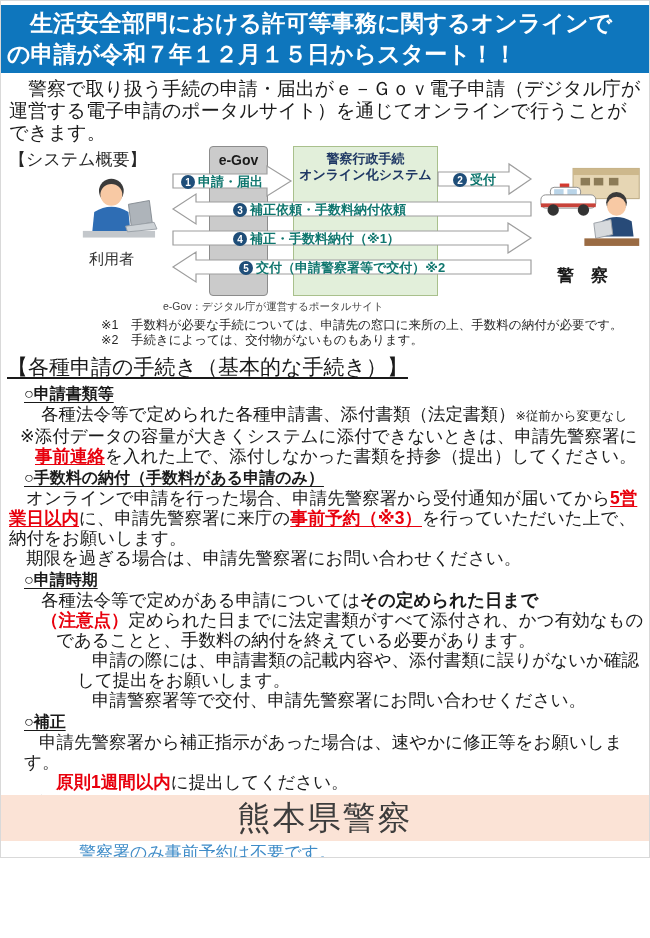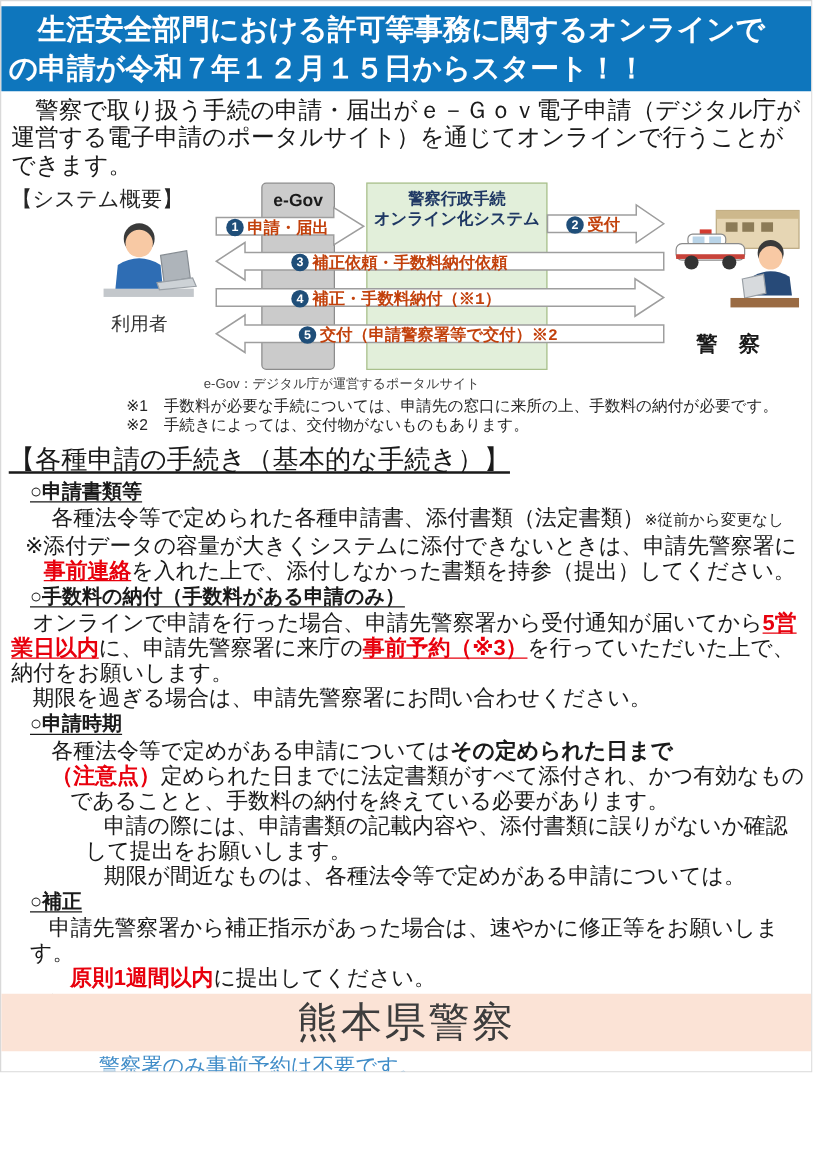--- a/index.html
+++ b/index.html
@@ -20,40 +20,40 @@
   .sys-box{position:absolute;left:292px;top:0;width:143px;height:148px;
            background:var(--green-box-bg);border:1px solid var(--green-box-border);}
   .sys-box .t{display:block;text-align:center;font-weight:700;font-size:13px;
               color:#1f3864;line-height:16px;}
   .sys-box .t:first-child{margin-top:4px;}
   .arrow-svg{position:absolute;left:0;top:0;width:650px;height:152px;}
   .arrow-label{position:absolute;display:flex;align-items:center;gap:3px;}
   .num-circle{width:14px;height:14px;border-radius:50%;background:var(--navy);color:#fff;
               font-size:10px;font-weight:700;display:flex;align-items:center;justify-content:center;
               flex:0 0 14px;}
-  .arrow-text{font-size:13px;font-weight:700;color:#c2410c;white-space:nowrap;font-family:Liberation Mono, monospace;}
+  .arrow-text{font-size:13px;font-weight:700;color:#0f766e;white-space:nowrap;}
   .user-fig{position:absolute;left:72px;top:26px;}
   .user-label{position:absolute;left:88px;top:104px;font-size:15px;color:#333;}
   .police-fig{position:absolute;left:538px;top:14px;}
   .police-label{position:absolute;left:556px;top:118px;font-size:17px;font-weight:700;}
   .egov-caption{margin:2px 0 0 162px;font-size:10.5px;color:#404040;}
   .notes{margin:4px 0 0 100px;font-size:12.5px;line-height:15px;color:#262626;}
   
   .section-heading{margin:5px 0 0 6px;font-size:21px;text-decoration:underline;text-underline-offset:3px;}
   .sub-heading{margin:2px 0 0 23px;font-size:16px;line-height:21px;font-weight:700;
                text-decoration:underline;text-underline-offset:3px;}
   .sub-heading.tight{margin-top:1px;}
   .body-p{font-size:17.5px;line-height:20px;margin:0;}
   .p-docs1{margin-left:40px;}
   .p-docs2{padding-left:34px;text-indent:-15px;padding-right:2px;}
   .p-fees1{margin-left:8px;margin-right:3px;text-indent:17px;}
   .p-fees2{margin-left:8px;text-indent:17px;}
   .p-timing1{margin-left:40px;}
   .p-timing2{padding-left:55px;text-indent:-15px;padding-right:2px;}
-  .p-timing3{padding-left:55px;text-indent:15px;padding-right:2px;margin-left:12px;}
+  .p-timing3{padding-left:76px;text-indent:15px;padding-right:2px;}
   .p-corr1{margin-left:23px;text-indent:15px;}
   .p-corr2{margin-left:55px;}
   .issue-line{margin:2px 0 0 23px;font-size:17.5px;line-height:21px;}
   .issue-line .head{font-weight:700;text-decoration:underline;text-underline-offset:3px;}
   .issue-line .rest{margin-left:14px;}
   .note3{margin:6px 0 0 0;padding-left:78px;text-indent:-23px;font-size:17px;line-height:21px;
          color:var(--blue-note);}
   .notice{margin-top:8px;text-align:center;font-size:17px;line-height:21px;font-weight:700;
           color:var(--red);}
   .footer{position:absolute;left:0;right:0;bottom:16px;height:46px;background:var(--footer-bg);
@@ -164,21 +164,21 @@
   <p class="body-p p-docs2"><span>※添付データの容量が大きくシステムに添付できないときは、申請先警察署に</span><span class="red-bu">事前連絡</span><span>を入れた上で、添付しなかった書類を持参（提出）してください。</span></p>
 
   <div class="sub-heading tight">○手数料の納付（手数料がある申請のみ）</div>
   <p class="body-p p-fees1"><span>オンラインで申請を行った場合、申請先警察署から受付通知が届いてから</span><span class="red-bu">5営業日以内</span><span>に、申請先警察署に来庁の</span><span class="red-bu">事前予約（※3）</span><span>を行っていただいた上で、納付をお願いします。</span></p>
   <p class="body-p p-fees2">期限を過ぎる場合は、申請先警察署にお問い合わせください。</p>
 
   <div class="sub-heading tight">○申請時期</div>
   <p class="body-p p-timing1"><span>各種法令等で定めがある申請については</span><span class="b">その定められた日まで</span></p>
   <p class="body-p p-timing2"><span class="red-b">（注意点）</span><span>定められた日までに法定書類がすべて添付され、かつ有効なものであることと、手数料の納付を終えている必要があります。</span></p>
   <p class="body-p p-timing3">申請の際には、申請書類の記載内容や、添付書類に誤りがないか確認して提出をお願いします。</p>
-  <p class="body-p p-timing3">期限が間近なものは、各種法令等で定めがある申請については。</p>
+  <p class="body-p p-timing3">申請警察署等で交付、申請先警察署にお問い合わせください。</p>
 
   <div class="sub-heading tight">○補正</div>
   <p class="body-p p-corr1">申請先警察署から補正指示があった場合は、速やかに修正等をお願いします。</p>
   <p class="body-p p-corr2"><span class="red-b">原則1週間以内</span><span>に提出してください。</span></p>
 
   <p class="issue-line"><span class="head">○交付</span><span class="rest">許可証等交付物は、従前どおり申請警察署での交付となります。</span></p>
 
   <p class="note3">※3　熊本中央警察署、熊本南警察署、熊本東警察署、熊本北合志警察署の4警察署のみ事前予約は不要です。</p>
 
   <div class="notice">

